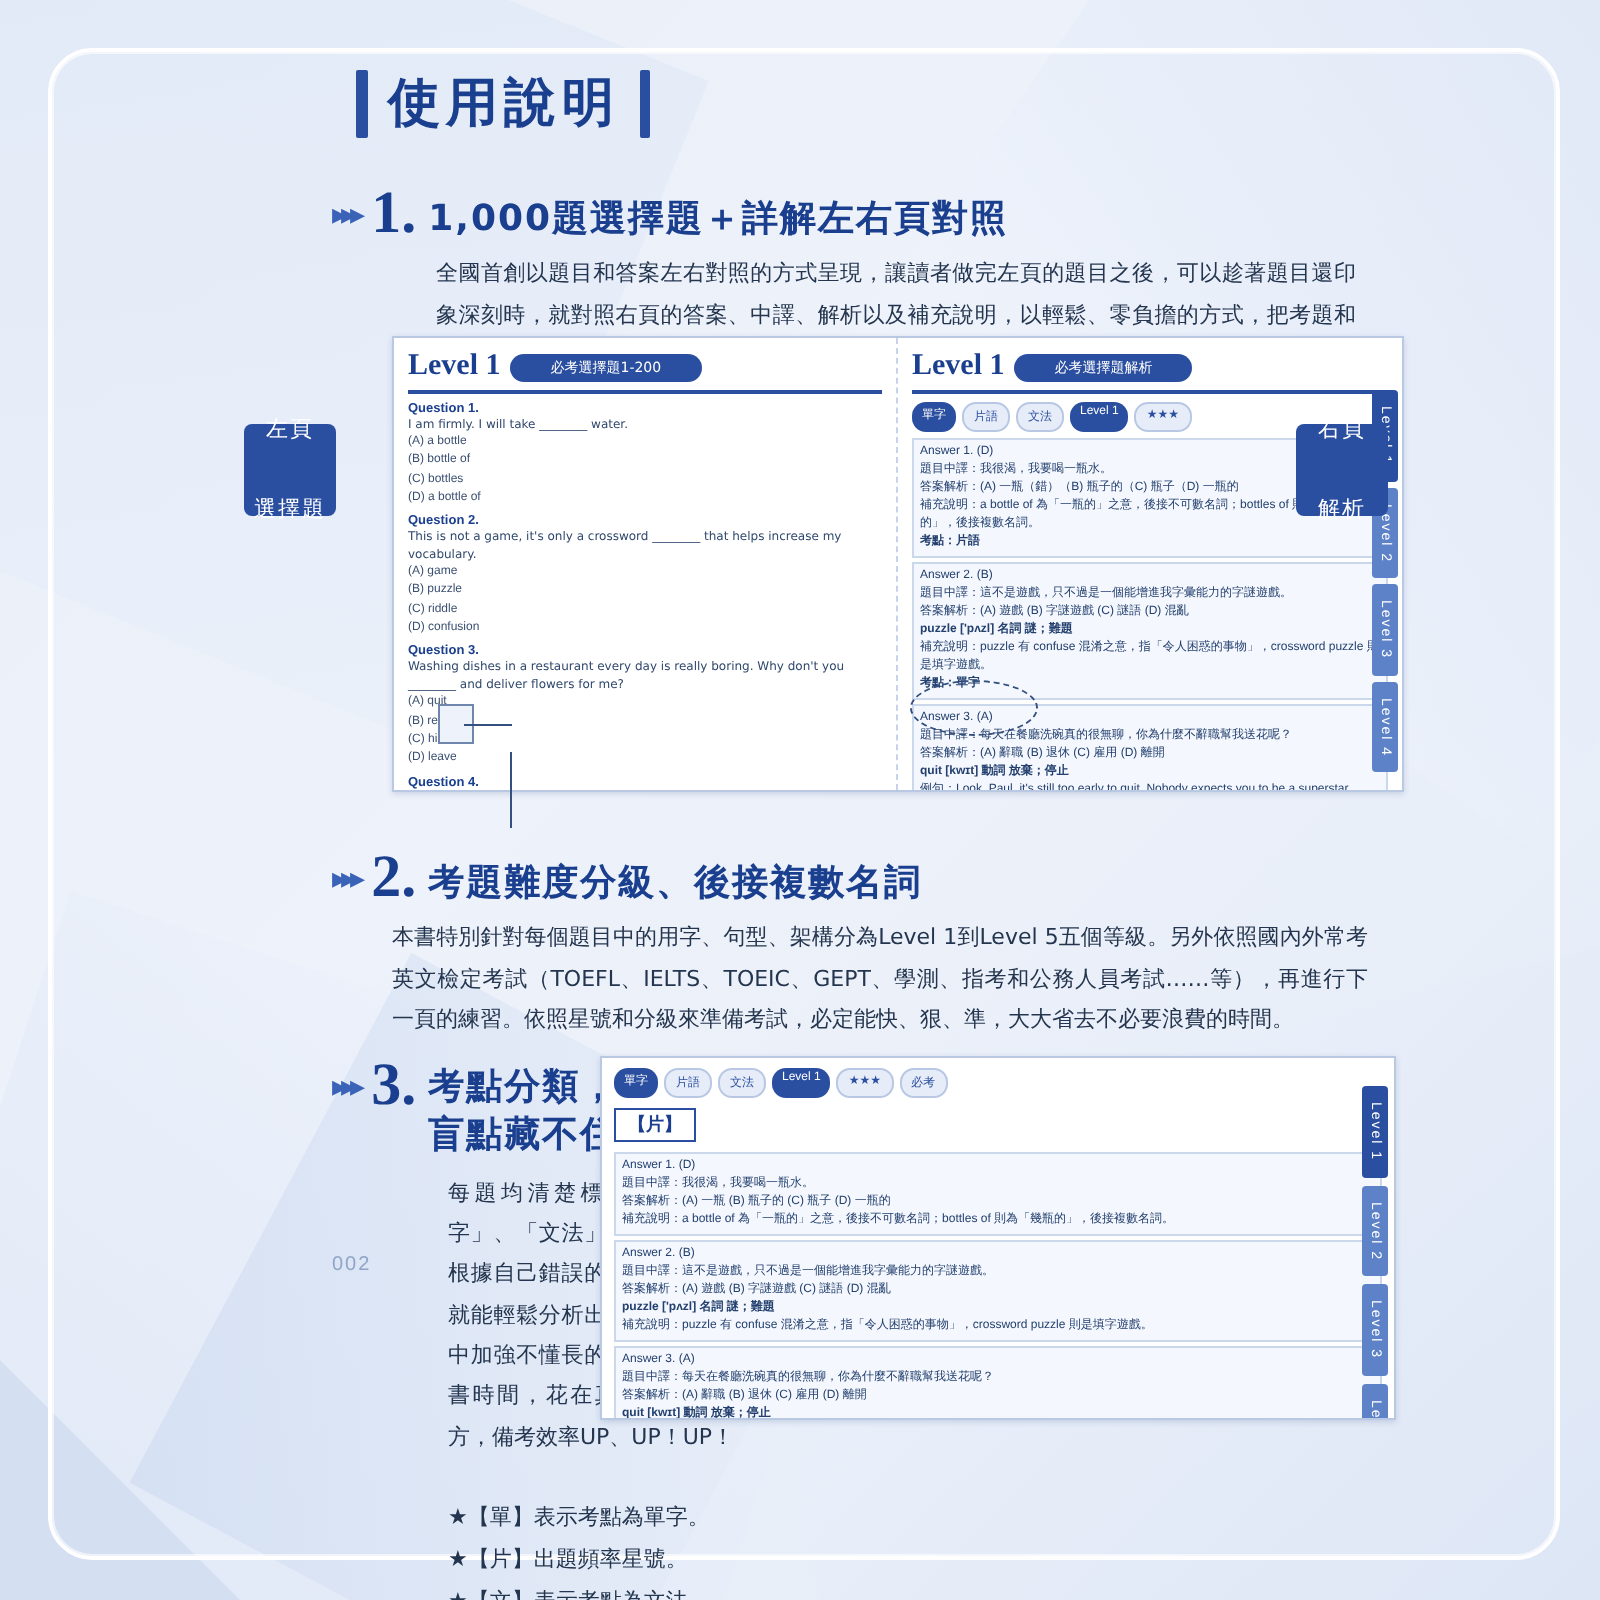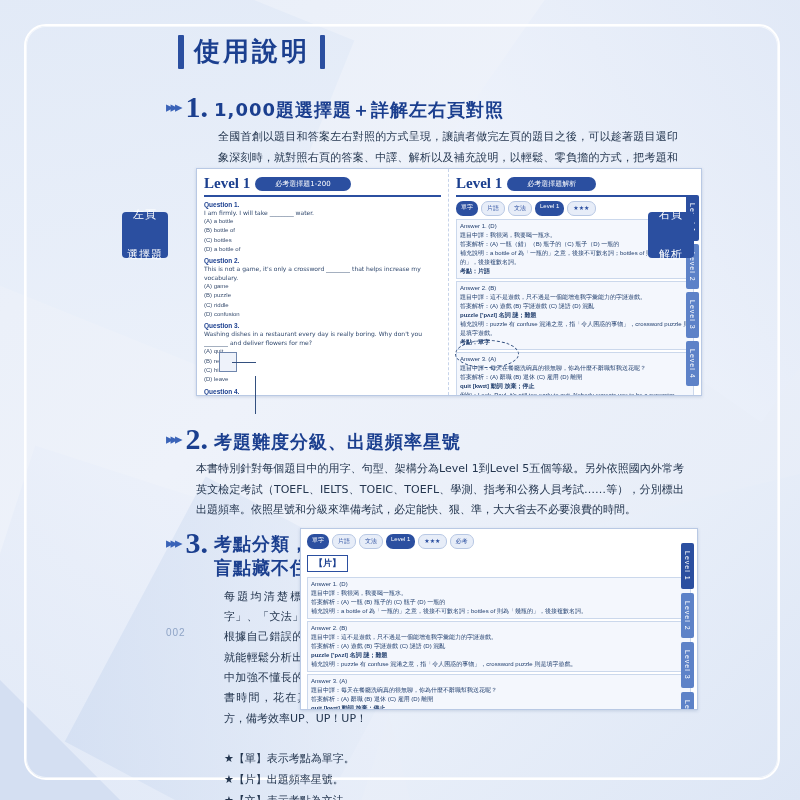--- a/index.html
+++ b/index.html
@@ -262,23 +262,23 @@
     </div>
     <div class="ellipse"></div>
     <div class="dotsq"></div>
     <div class="leader2"></div>
     <div class="leader"></div>
 
     <div class="sec" style="left:166px;top:424px;width:520px;">
       <div class="sec-head">
         <span class="chev">▸▸▸</span>
         <span class="num">2.</span>
-        <span class="sec-title" style="padding-top:6px;">考題難度分級、出題頻率星號</span>
-      </div>
-      <div class="sec-body" style="margin-left:30px;margin-top:5px;width:488px;">本書特別針對每個題目中的用字、句型、架構分為Level 1到Level 5五個等級。另外依照國內外常考英文檢定考試（TOEFL、IELTS、TOEIC、TOEFL、學測、指考和公務人員考試……等），分別標出出題頻率。依照星號和分級來準備考試，必定能快、狠、準，大大省去不必要浪費的時間。</div>
+        <span class="sec-title" style="padding-top:6px;">考題難度分級、後接複數名詞</span>
+      </div>
+      <div class="sec-body" style="margin-left:30px;margin-top:5px;width:488px;">本書特別針對每個題目中的用字、句型、架構分為Level 1到Level 5五個等級。另外依照國內外常考英文檢定考試（TOEFL、IELTS、TOEIC、GEPT、學測、指考和公務人員考試……等），再進行下一頁的練習。依照星號和分級來準備考試，必定能快、狠、準，大大省去不必要浪費的時間。</div>
     </div>
 
     <div class="sec" style="left:166px;top:528px;width:260px;">
       <div class="sec-head">
         <span class="chev">▸▸▸</span>
         <span class="num">3.</span>
         <span class="sec-title" style="padding-top:4px;">
           <span>考點分類，弱點、</span><br>
           <span>盲點藏不住</span>
         </span>

